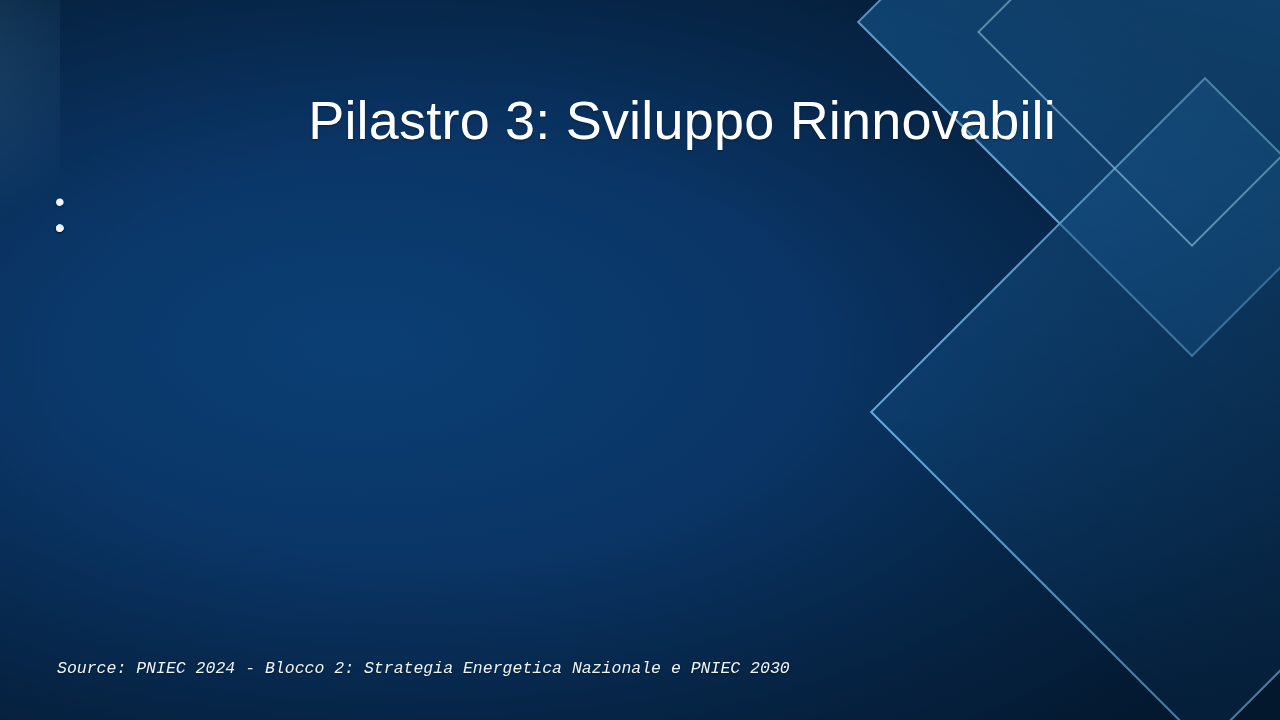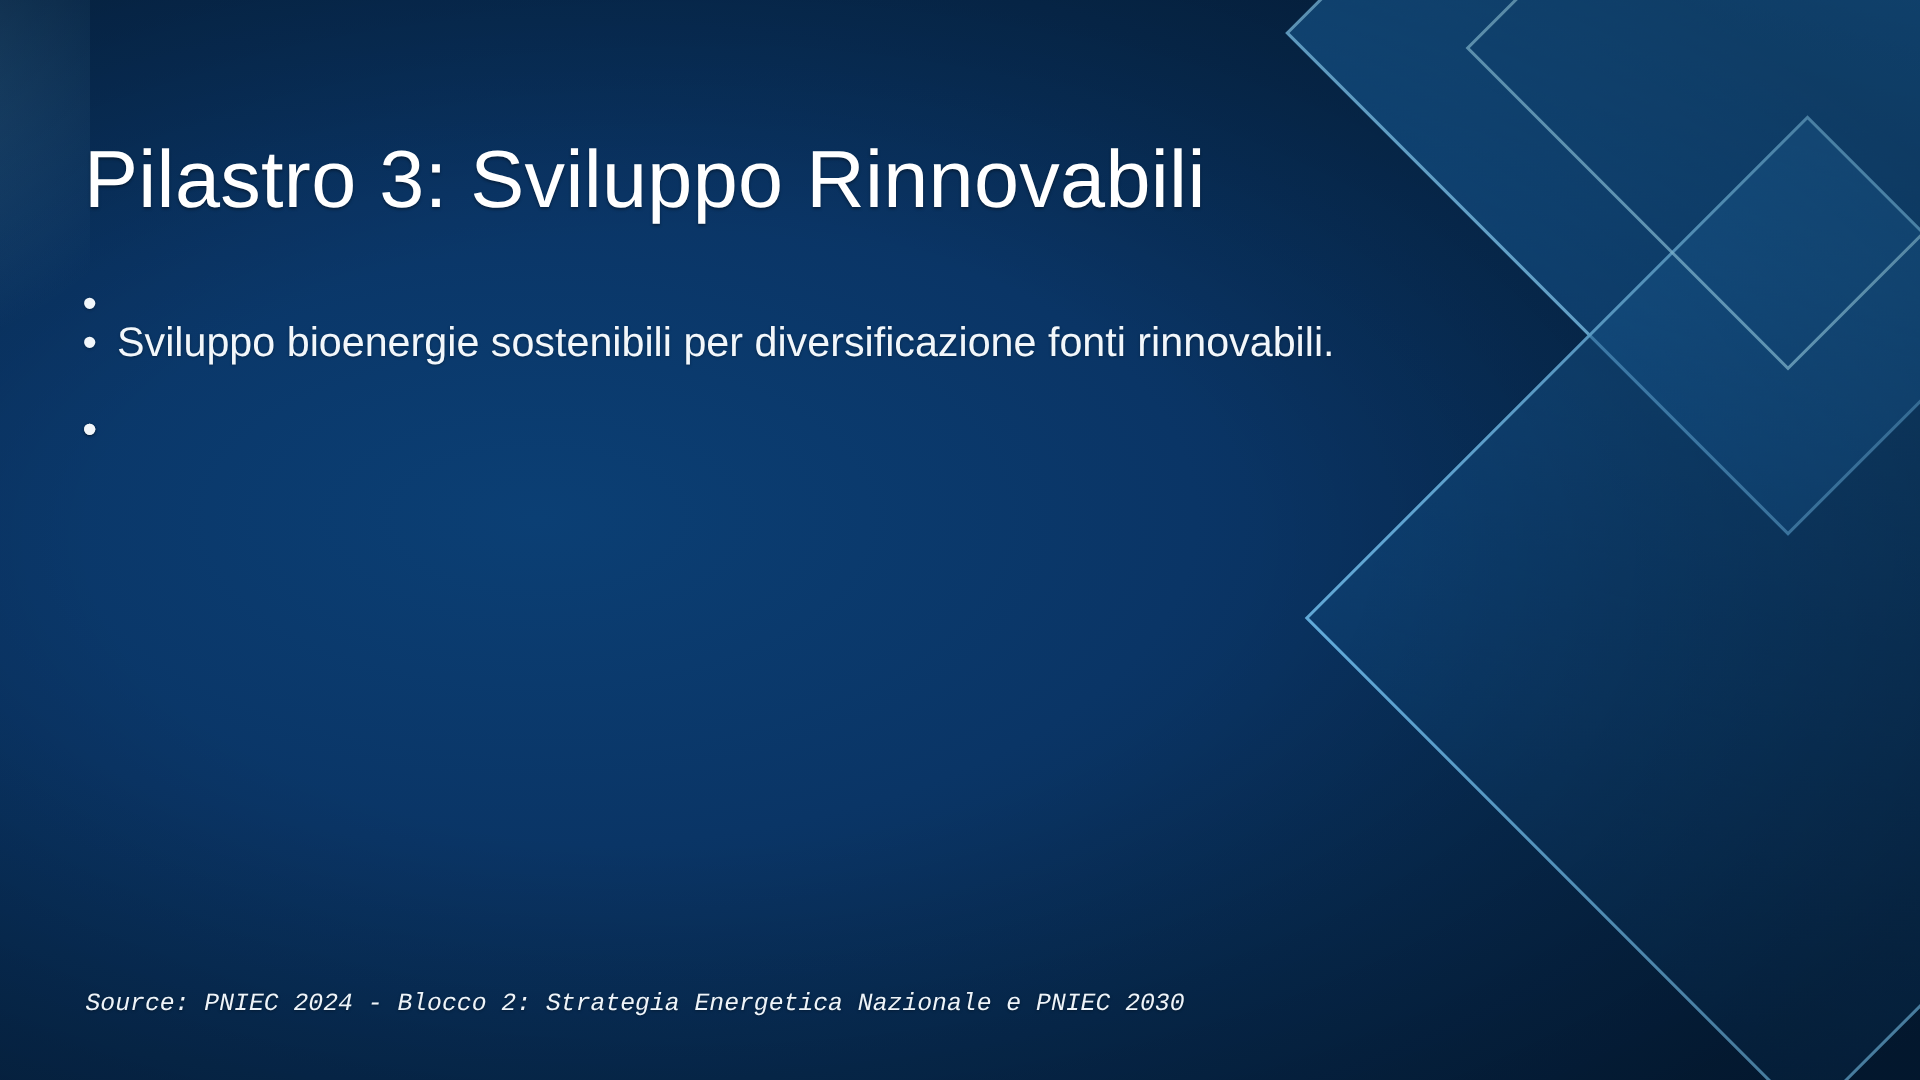--- a/index.html
+++ b/index.html
@@ -67,20 +67,21 @@
     position: absolute;
     inset: 0;
     background: radial-gradient(ellipse 75% 70% at 35% 50%, rgba(0,0,0,0) 40%, rgba(0,0,0,0.28) 100%);
   }
 
   
   .content {
     position: relative;
     z-index: 5;
     height: 100%;
+    text-align: right;
   }
   .title {
     position: absolute;
     left: 56px;
     top: 54px;
     width: 1000px;
     color: #ffffff;
     font-size: 54px;
     line-height: 1.12;
     font-weight: normal;
@@ -140,21 +141,20 @@
   <div class="content">
 
     <h1 class="title">Pilastro 3: Sviluppo Rinnovabili</h1>
 
     <ul class="bullets">
       <li>
         <span class="dot">•</span>
       </li>
       <li>
         <span class="dot">•</span>
-        <span>Sviluppo bioenergie sostenibili per diversificazione fonti rinnovabili.</span>
       </li>
       <li>
         <span class="dot">•</span>
       </li>
       <li>
         <span class="dot">•</span>
       </li>
     </ul>
 
     <div class="source">Source: PNIEC 2024 - Blocco 2: Strategia Energetica Nazionale e PNIEC 2030</div>

